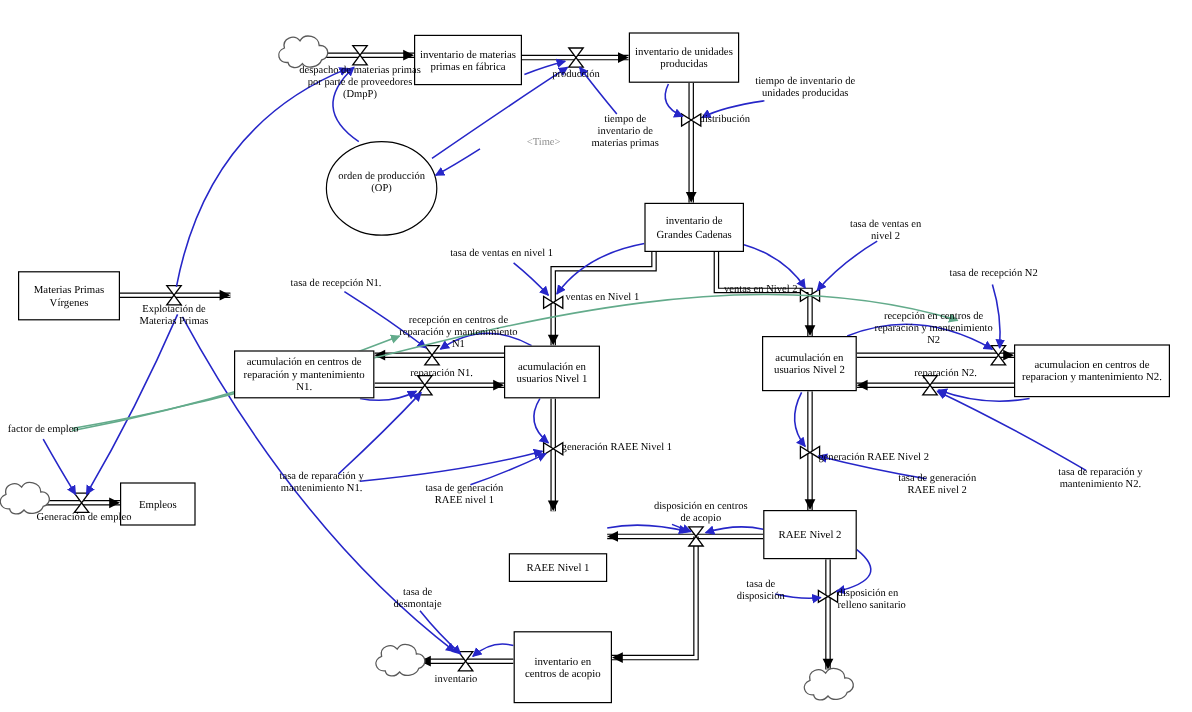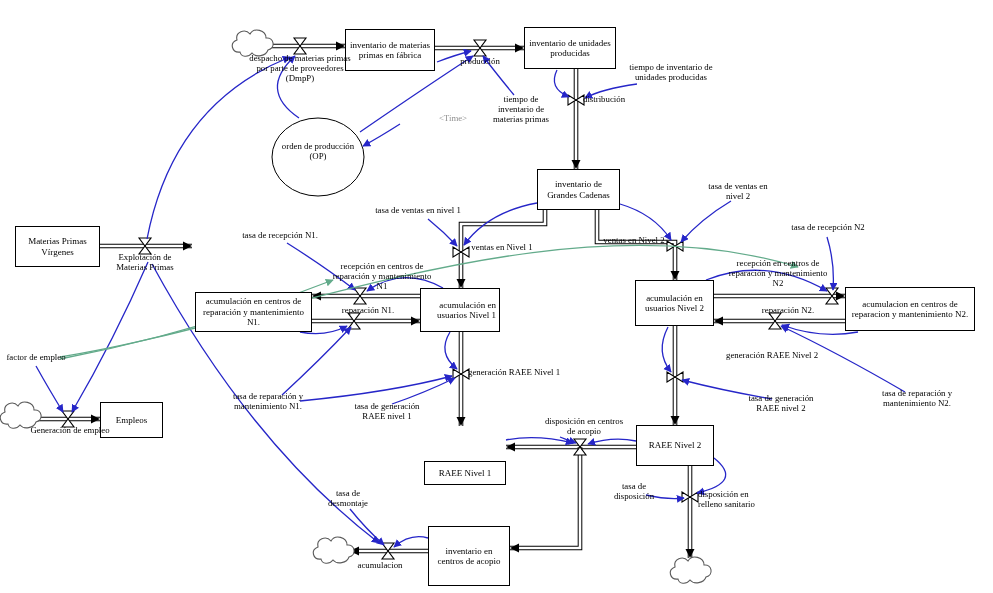--- a/index.html
+++ b/index.html
@@ -194,21 +194,21 @@
     </div>
 <div class="stock" style="left:524px;top:27px;width:92px;height:42px;">
       <span>inventario de unidades producidas</span>
     </div>
 <div class="stock" style="left:537px;top:169px;width:83px;height:41px;">
       <span>inventario de Grandes Cadenas</span>
     </div>
 <div class="stock" style="left:195px;top:292px;width:117px;height:40px;">
       <span>acumulación en centros de reparación y mantenimiento N1.</span>
     </div>
-<div class="stock" style="left:420px;top:288px;width:80px;height:44px;text-align:right;">
+<div class="stock" style="left:420px;top:288px;width:80px;height:44px;">
       <span>acumulación en usuarios Nivel 1</span>
     </div>
 <div class="stock" style="left:635px;top:280px;width:79px;height:46px;">
       <span>acumulación en usuarios Nivel 2</span>
     </div>
 <div class="stock" style="left:845px;top:287px;width:130px;height:44px;">
       <span>acumulacion en centros de reparacion y mantenimiento N2.</span>
     </div>
 <div class="stock" style="left:424px;top:426px;width:82px;height:24px;margin-top:35px;">
       <span>RAEE Nivel 1</span>
@@ -235,26 +235,26 @@
 <div class="lbl" style="left:462px;top:243px;width:80px;">ventas en Nivel 1</div>
 <div class="lbl" style="left:598px;top:236px;width:72px;">ventas en Nivel 2</div>
 <div class="lbl" style="left:111px;top:253px;width:68px;">Explotación de Materias Primas</div>
 <div class="lbl" style="left:234px;top:231px;width:92px;">tasa de recepción N1.</div>
 <div class="lbl" style="left:331px;top:262px;width:102px;">recepción en centros de reparación y mantenimiento N1</div>
 <div class="lbl" style="left:336px;top:306px;width:64px;">reparación N1.</div>
 <div class="lbl" style="left:727px;top:259px;width:102px;">recepción en centros de reparación y mantenimiento N2</div>
 <div class="lbl" style="left:786px;top:223px;width:84px;">tasa de recepción N2</div>
 <div class="lbl" style="left:756px;top:306px;width:64px;">reparación N2.</div>
 <div class="lbl left" style="left:468px;top:368px;width:104px;">generación RAEE Nivel 1</div>
-<div class="lbl left" style="left:682px;top:351px;width:104px;padding-left:44px;">generación RAEE Nivel 2</div>
+<div class="lbl left" style="left:682px;top:376px;width:104px;">generación RAEE Nivel 2</div>
 <div class="lbl" style="left:227px;top:392px;width:82px;">tasa de reparación y mantenimiento N1.</div>
 <div class="lbl" style="left:351px;top:402px;width:72px;">tasa de generación RAEE nivel 1</div>
 <div class="lbl" style="left:745px;top:394px;width:72px;">tasa de generación RAEE nivel 2</div>
 <div class="lbl" style="left:875px;top:389px;width:84px;">tasa de reparación y mantenimiento N2.</div>
 <div class="lbl" style="left:542px;top:417px;width:84px;">disposición en centros de acopio</div>
 <div class="lbl" style="left:2px;top:353px;width:68px;">factor de empleo</div>
 <div class="lbl" style="left:25px;top:426px;width:90px;">Generación de empleo</div>
 <div class="lbl" style="left:320px;top:489px;width:56px;">tasa de desmontaje</div>
 <div class="lbl" style="left:604px;top:482px;width:60px;">tasa de disposición</div>
 <div class="lbl left" style="left:698px;top:490px;width:76px;">disposición en relleno sanitario</div>
-<div class="lbl" style="left:350px;top:561px;width:60px;">acumulacion</div>
+<div class="lbl" style="left:350px;top:561px;width:60px;">inventario</div>
 
 </div>
 
 </body></html>

